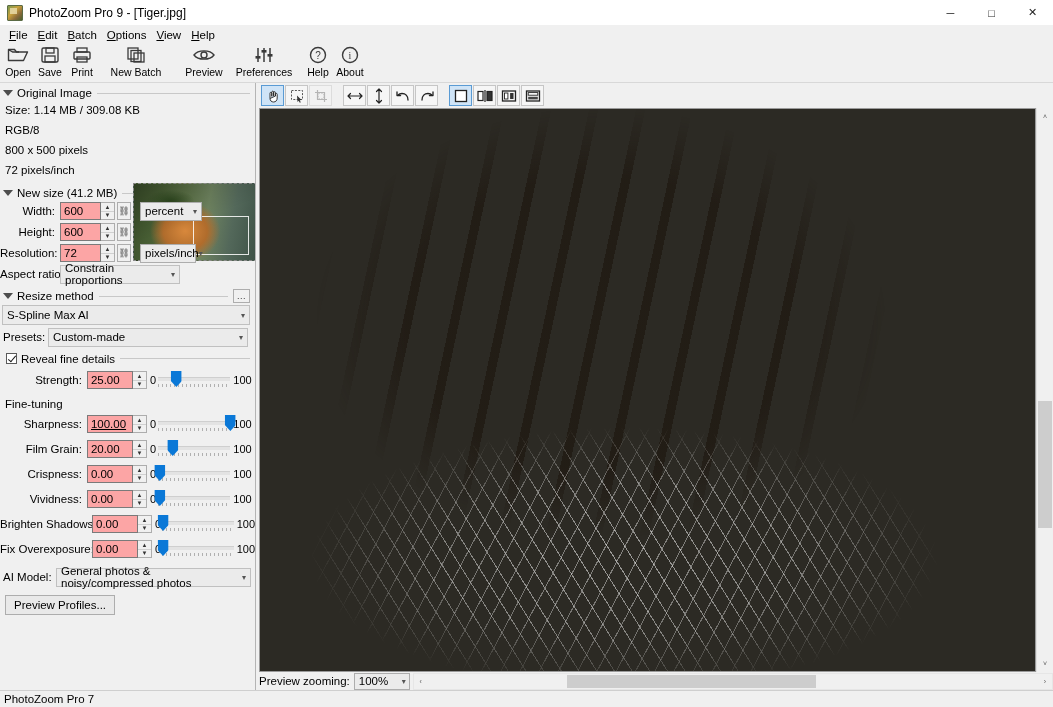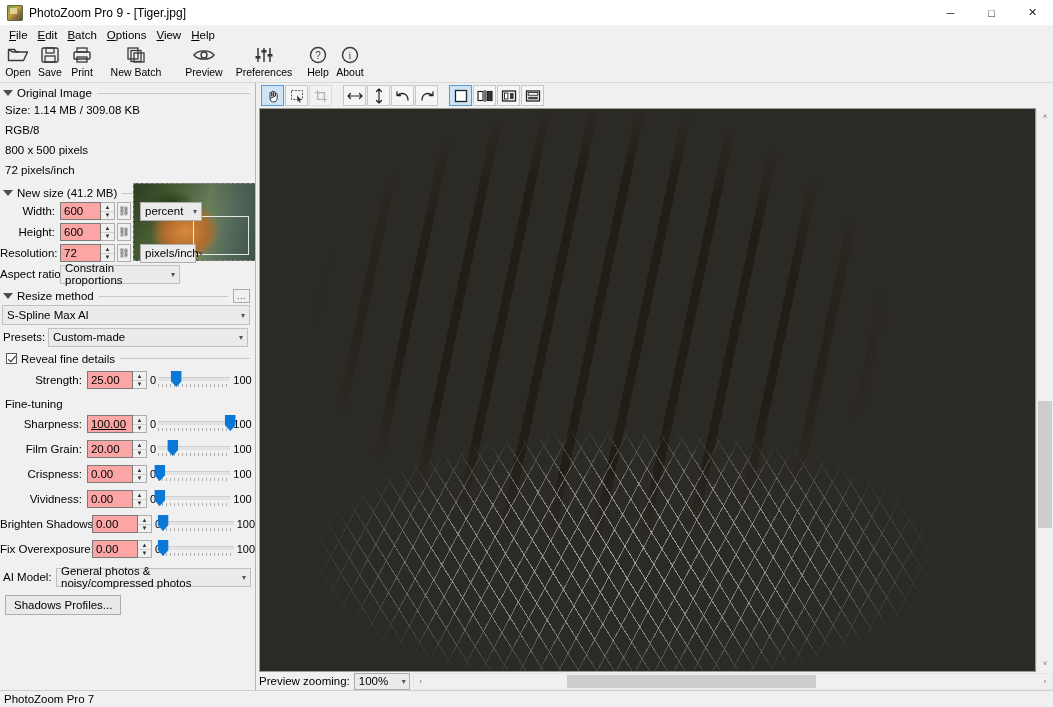--- a/index.html
+++ b/index.html
@@ -813,21 +813,21 @@
 
       <div class="row" style="margin-top:7px;">
         <div class="lbl-r" style="width:56px; text-align:left; padding-left:3px;">AI Model:</div>
         <div class="combo flat" style="width:195px; height:19px;">
           <span>General photos &amp; noisy/compressed photos</span>
           <span class="caret">▾</span>
         </div>
       </div>
 
       <div style="padding-left:5px; margin-top:8px;">
-        <button class="btn">Shadows Profiles...</button>
+        <button class="btn">Preview Profiles...</button>
       </div>
     </div>
 
     <div class="rightpanel">
 
       <div class="ptoolbar">
         <div class="pbtn active">
           <span>
             <svg width="14" height="14" viewBox="0 0 14 14">
                 <path d="M4 9.5V4.2a.9.9 0 011.8 0v3.3m0-.4V3.1a.9.9 0 011.8 0v4m0-.5V3.6a.9.9 0 011.8 0v3.6m0-.2V5.3a.9.9 0 011.8 0V9c0 2.4-1.4 4-3.6 4S4 11.6 4 9.5z" fill="#fff" stroke="#222" stroke-width=".9" stroke-linejoin="round"></path>

